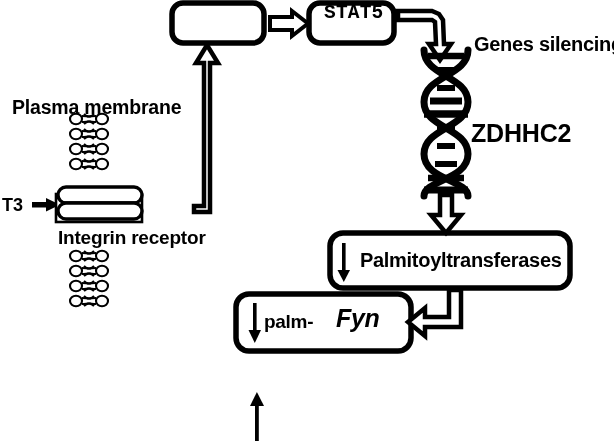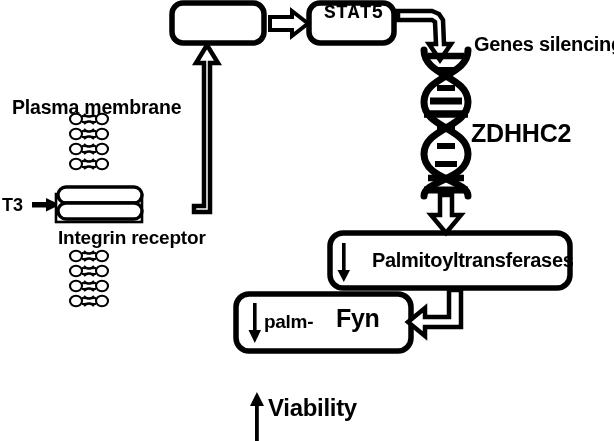--- a/index.html
+++ b/index.html
@@ -46,26 +46,26 @@
   .box-text {
     position: absolute;
     white-space: nowrap;
     font-family: "Liberation Sans", sans-serif;
     font-weight: bold;
     color: #000000;
     line-height: 1;
   }
   #text-jak2 { left: 190px; top: 11px; font-size: 20.5px; letter-spacing: 0.2px; }
   #text-stat5 { left: 324px; top: 4px; font-size: 19.5px; letter-spacing: 0.2px; font-family: Liberation Mono, monospace; }
-  #text-palmitoyltransferases { left: 372px; top: 250px; font-size: 20px; letter-spacing: -0.3px; text-align: center; }
+  #text-palmitoyltransferases { left: 360px; top: 250px; font-size: 20px; letter-spacing: -0.3px; text-align: center; }
   #text-palm {
     left: 264px; top: 312px; font-size: 19px; letter-spacing: -0.3px;
   }
   #text-fyn {
-    left: 336px; top: 306px; font-size: 25px; letter-spacing: -0.3px;
+    left: 336px; top: 306px; font-size: 25px; letter-spacing: -0.3px; font-style: italic;
   }
 </style>
 </head>
 <body>
 
 <div id="diagram-root">
 
   <svg class="svg-layer" viewBox="0 0 614 441" xmlns="http://www.w3.org/2000/svg">
 
     <rect x="172" y="3" width="92" height="40" rx="11" ry="11" fill="#ffffff" stroke="#000000" stroke-width="5.5"></rect>
@@ -282,15 +282,14 @@
 
   <div class="lbl" id="label-t3">T3</div>
 
   <div class="lbl" id="label-integrin-receptor">Integrin receptor</div>
 
   <div class="lbl" id="label-genes-silencing">Genes silencing</div>
 
   <div class="lbl" id="label-zdhhc2">ZDHHC2</div>
 
 
-  <div class="lbl" id="label-viability">Viability</div>
 
 </div>
 
 </body></html>

